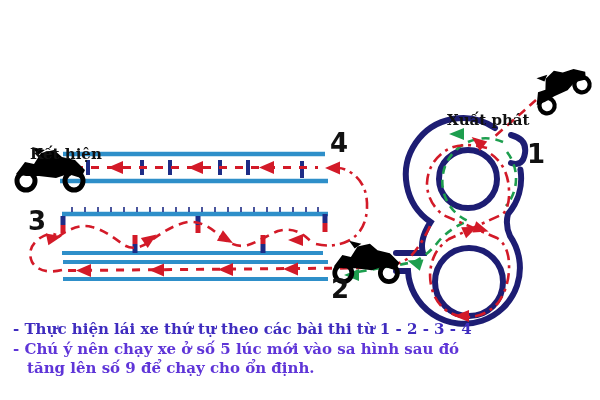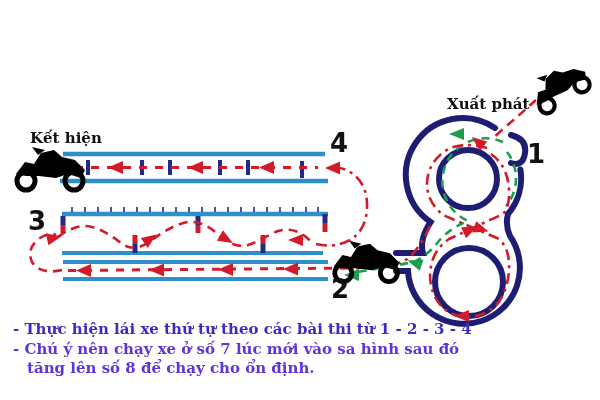--- a/index.html
+++ b/index.html
@@ -1,20 +1,20 @@
 <!DOCTYPE html>
 <html><head>
 <meta charset="utf-8">
 <style>
   html,body{margin:0;padding:0;}
   body{width:600px;height:400px;background:#ffffff;position:relative;overflow:hidden;
        font-family:"DejaVu Serif", serif;}
   .stage-canvas{position:absolute;left:0;top:0;}
   .lbl{position:absolute;color:#111;font-weight:bold;white-space:nowrap;}
-  .lbl-place{font-family:"DejaVu Serif", serif;font-size:15px;}
+  .lbl-place{font-family:"DejaVu Serif", serif;font-size:15px;margin-top:16px;}
   .lbl-num{font-family:"DejaVu Sans", sans-serif;font-size:26px;line-height:1;}
   .note{position:absolute;font-family:"DejaVu Serif", serif;font-weight:bold;
         font-size:15px;white-space:nowrap;}
   .note-1{left:13px;top:320px;color:#3f2cbf;}
   .note-2{left:13px;top:340px;color:#5f35d8;}
   .note-3{left:27px;top:359px;color:#5f35d8;}
   #lbl-finish{left:30px;top:129px;}
   #lbl-start{left:447px;top:95px;}
   #lbl-1{left:527px;top:141px;}
   #lbl-2{left:331px;top:276px;}
@@ -117,14 +117,14 @@
 </svg>
 
 <div class="lbl lbl-place" id="lbl-finish">Kết hiện</div>
 <div class="lbl lbl-place" id="lbl-start">Xuất phát</div>
 <div class="lbl lbl-num" id="lbl-1">1</div>
 <div class="lbl lbl-num" id="lbl-2">2</div>
 <div class="lbl lbl-num" id="lbl-3">3</div>
 <div class="lbl lbl-num" id="lbl-4">4</div>
 
 <div class="note note-1">- Thực hiện lái xe thứ tự theo các bài thi từ 1 - 2 - 3 - 4</div>
-<div class="note note-2">- Chú ý nên chạy xe ở số 7 lúc mới vào sa hình sau đó</div>
-<div class="note note-3">tăng lên số 8 để chạy cho ổn định.</div>
+<div class="note note-2">- Chú ý nên chạy xe ở số 5 lúc mới vào sa hình sau đó</div>
+<div class="note note-3">tăng lên số 9 để chạy cho ổn định.</div>
 
 </body></html>

